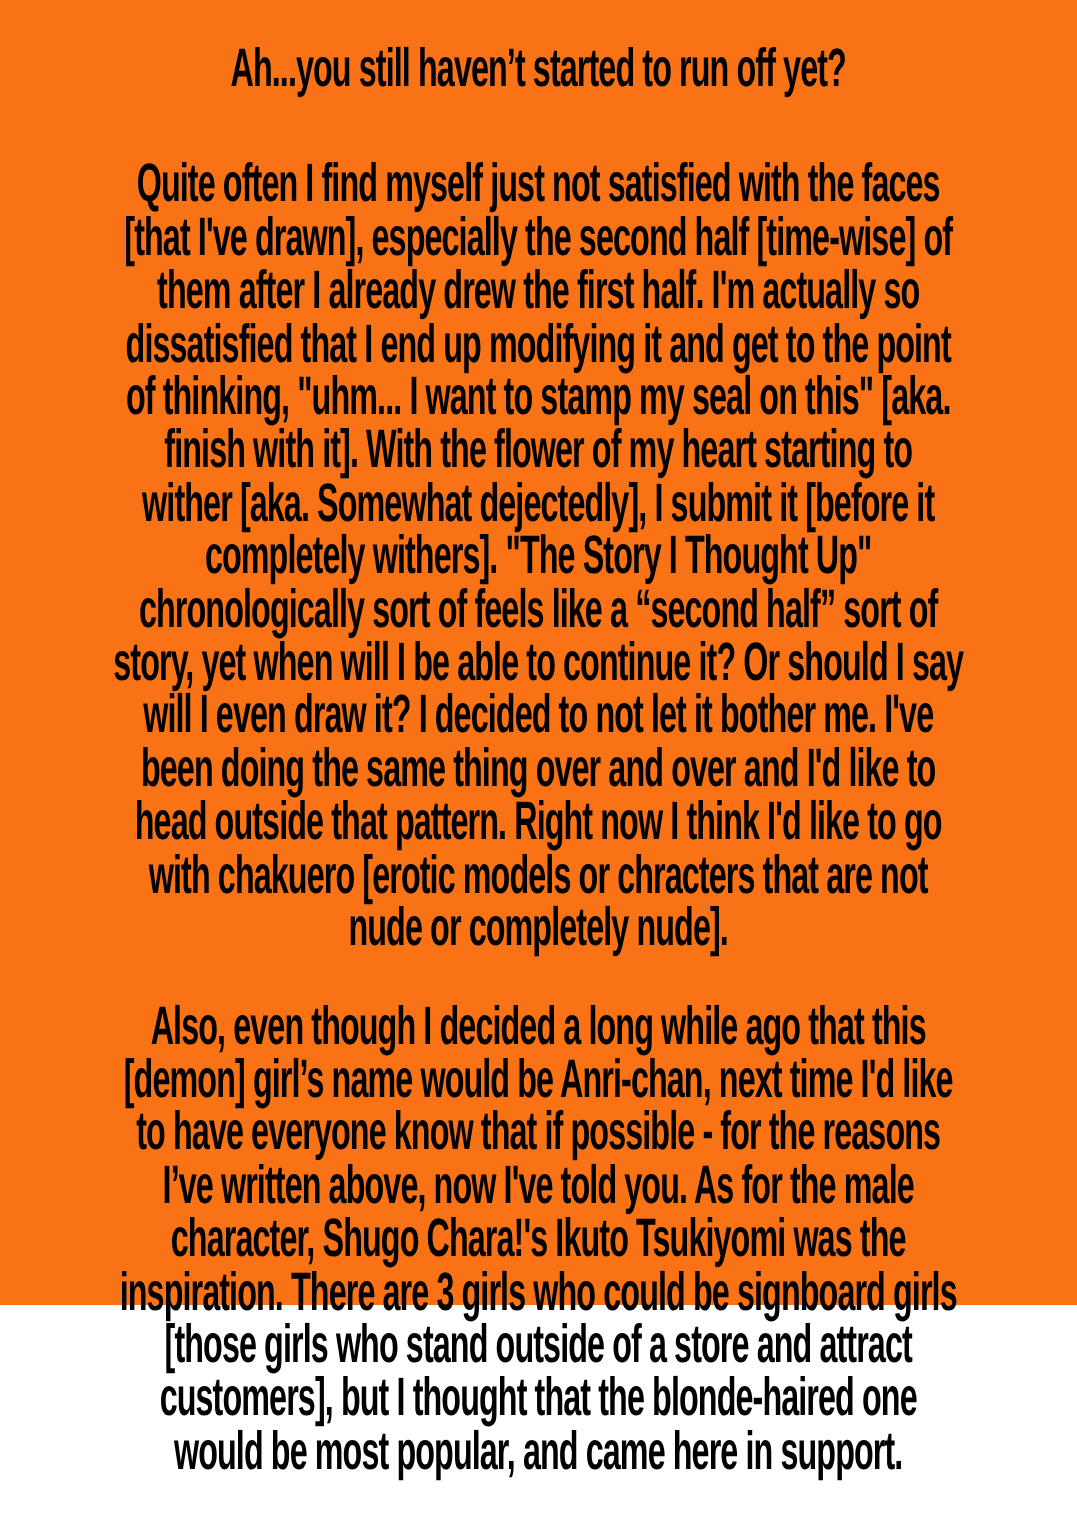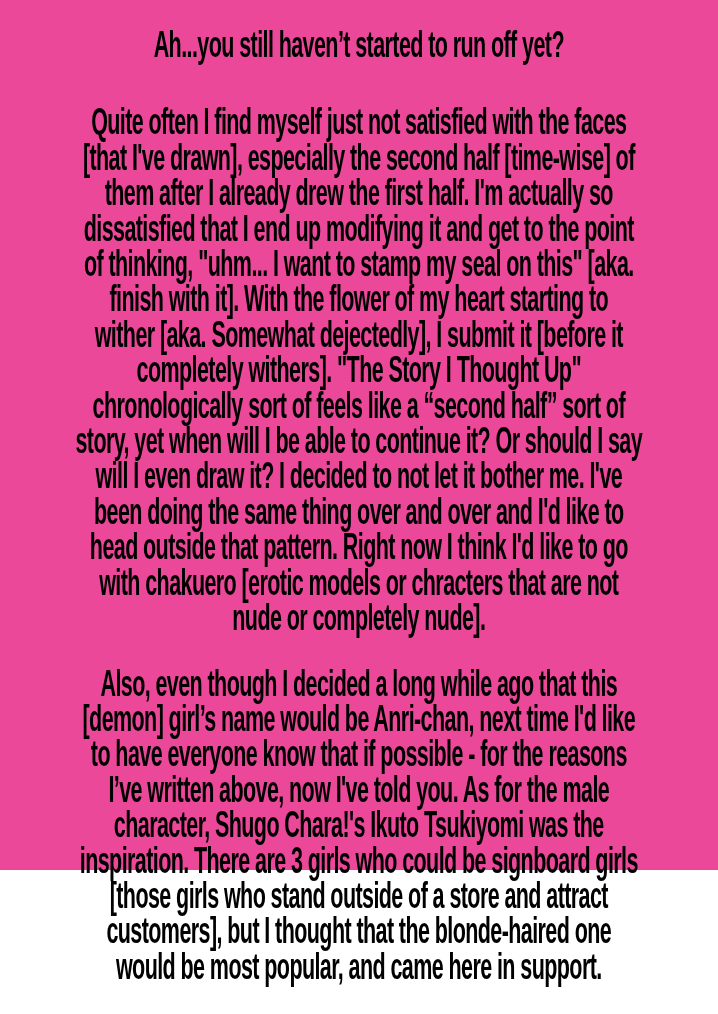--- a/index.html
+++ b/index.html
@@ -11,21 +11,21 @@
     width: 718px;
     height: 1014px;
     overflow: hidden;
     font-family: "Liberation Sans", "DejaVu Sans", sans-serif;
     color: #000000;
   }
   .page {
     position: relative;
     width: 718px;
     height: 870px;
-    background: #ec4899;
+    background: #f97316;
   }
   
   .squeeze {
     position: absolute;
     left: 0;
     top: 0;
     width: 1200px;
     transform: scaleX(0.598);
     transform-origin: 0 0;
     text-align: center;

